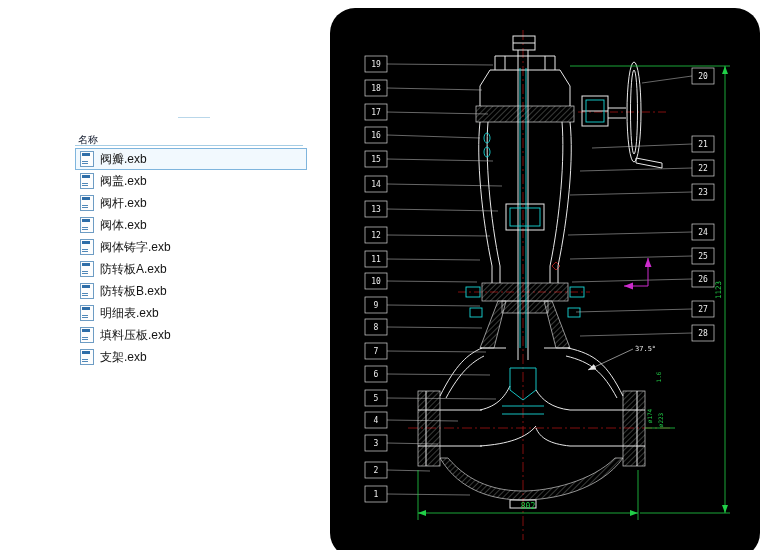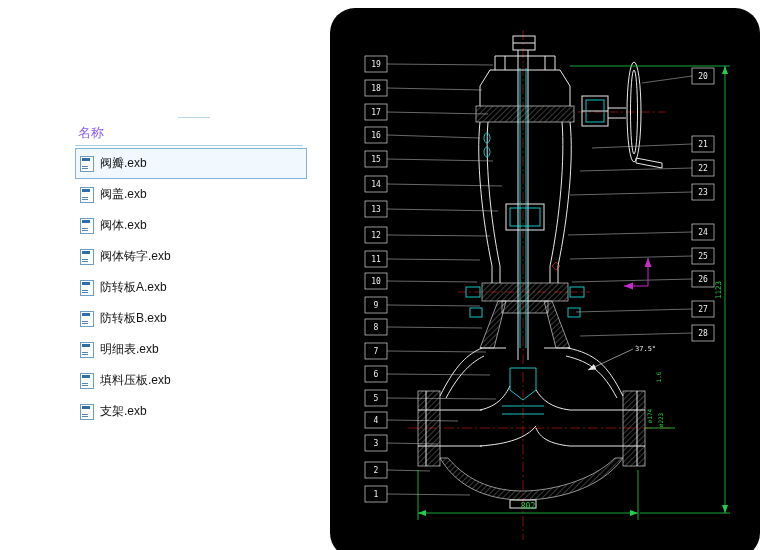--- a/index.html
+++ b/index.html
@@ -1,24 +1,24 @@
 <!DOCTYPE html>
 <html><head>
 <meta charset="utf-8">
 <style>
   html,body{margin:0;padding:0;background:#ffffff;font-family:"Liberation Sans",sans-serif;}
   .app{position:relative;width:760px;height:550px;overflow:hidden;background:#ffffff;}
 
   
   .left-panel{position:absolute;left:0;top:0;width:330px;height:550px;background:#ffffff;}
-  .panel-header{position:absolute;left:78px;top:124px;font-size:13px;color:#8b5cf6;}
+  .panel-header{position:absolute;left:78px;top:133px;font-size:10px;color:#0f172a;}
   .mini-rule{position:absolute;left:178px;top:117px;width:32px;height:1px;background:#b9d7ea;}
   .header-rule{position:absolute;left:75px;top:145px;width:228px;height:1px;background:#a6cde4;}
   .file-list{position:absolute;left:75px;top:148px;width:232px;margin:0;padding:0;list-style:none;}
-  .file-item{display:flex;align-items:center;height:31px;gap:6px;font-size:12px;color:#141414;
+  .file-item{display:flex;align-items:center;height:22px;gap:6px;font-size:12px;color:#141414;
              padding:0 4px;border:1px solid transparent;box-sizing:border-box;cursor:default;}
   .file-item.selected{border-color:#7fb5dd;background:#f2f9fe;}
   .file-icon{width:12px;height:14px;background:#fdfdfd;border:1px solid #6d9cc4;position:relative;flex:0 0 auto;}
   .file-icon::before{content:"";position:absolute;left:1px;top:1px;width:8px;height:3px;background:#2f6ea8;}
   .file-icon::after{content:"";position:absolute;left:1px;bottom:2px;width:6px;height:1px;background:#4f87b8;box-shadow:0 -2px 0 #4f87b8;}
   .file-name{white-space:nowrap;}
 
   
   .drawing-area{position:absolute;left:330px;top:8px;width:430px;height:550px;background:#000000;border-radius:25px;}
   svg text{font-family:"DejaVu Sans Mono",monospace;}
@@ -33,20 +33,24 @@
     <div class="mini-rule"></div>
     <div class="header-rule"></div>
     <ul class="file-list">
       <li class="file-item selected">
         <span class="file-icon"></span>
         <span class="file-name">阀瓣.exb</span>
       </li>
       <li class="file-item">
         <span class="file-icon"></span>
         <span class="file-name">阀盖.exb</span>
+      </li>
+      <li class="file-item">
+        <span class="file-icon"></span>
+        <span class="file-name">阀杆.exb</span>
       </li>
       <li class="file-item">
         <span class="file-icon"></span>
         <span class="file-name">阀体.exb</span>
       </li>
       <li class="file-item">
         <span class="file-icon"></span>
         <span class="file-name">阀体铸字.exb</span>
       </li>
       <li class="file-item">

